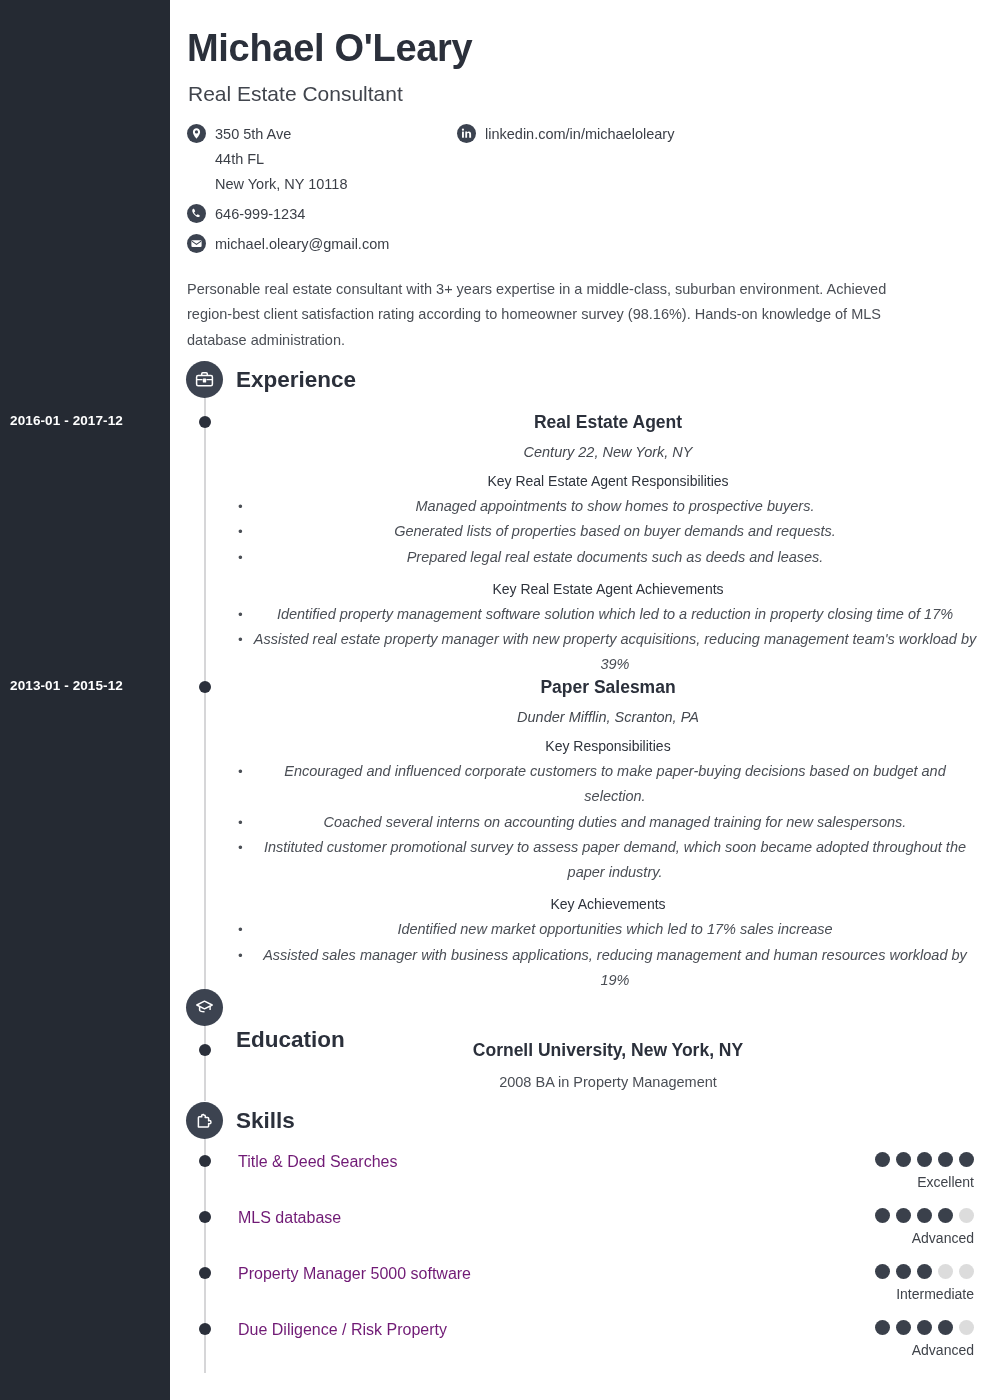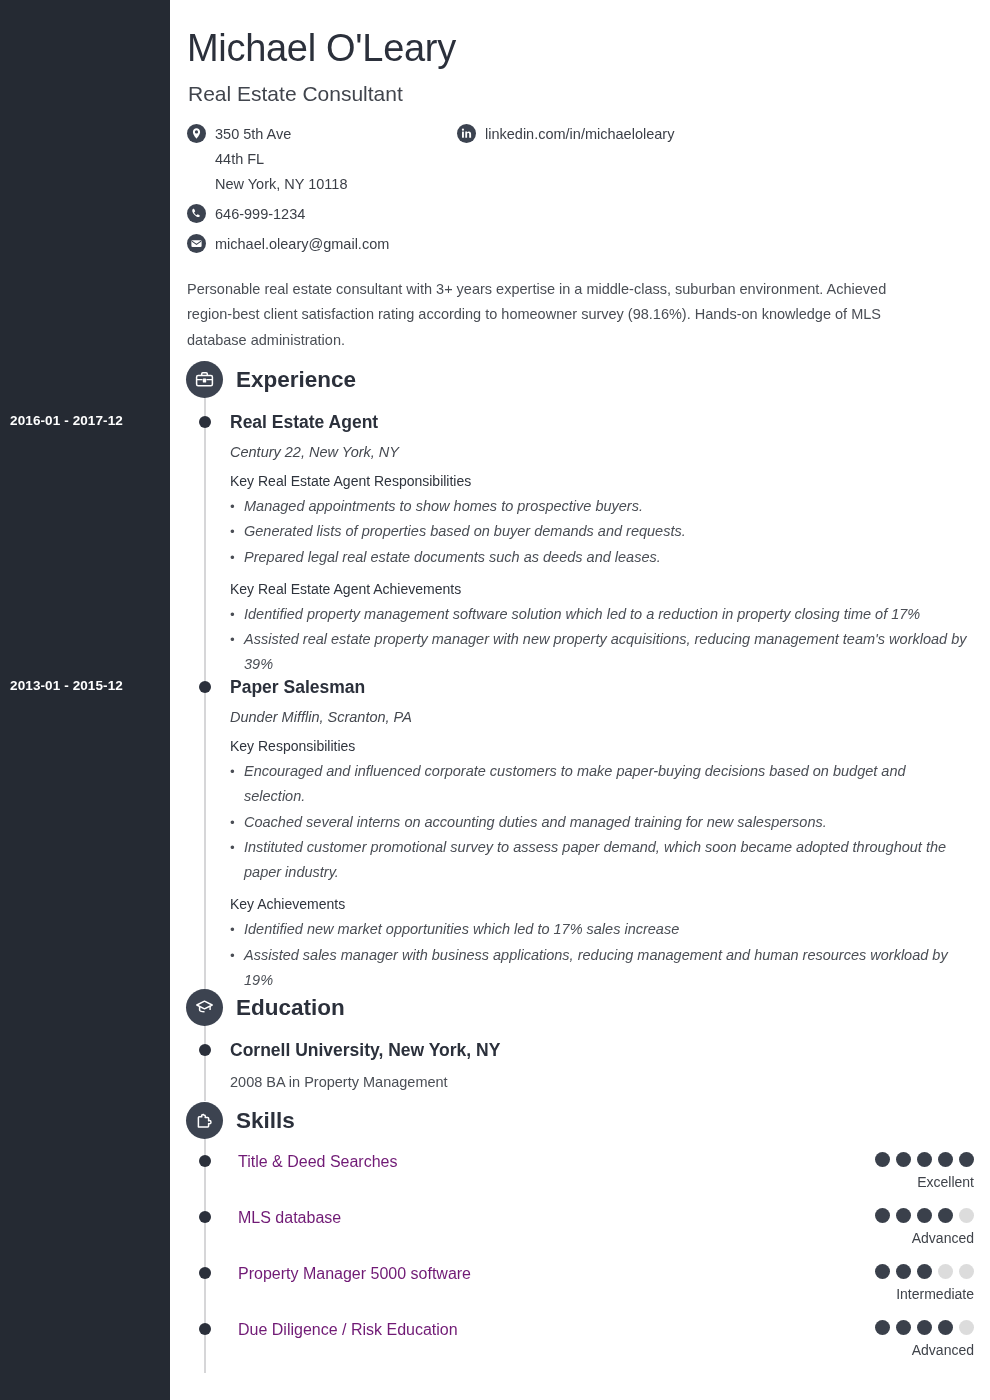--- a/index.html
+++ b/index.html
@@ -50,21 +50,21 @@
     left: 186px;
     width: 37px; height: 37px;
     border-radius: 50%;
     background: #3c4350;
     display: flex; align-items: center; justify-content: center;
   }
   .sec-icon svg { display: block; }
 
   .name {
     position: absolute; left: 187px; top: 27px;
-    font-size: 38px; font-weight: normal; color: #2b303b;
+    font-size: 38px; font-weight: bold; color: #2b303b;
     letter-spacing: -.3px;
   }
   .jobtitle {
     position: absolute; left: 188px; top: 82px;
     font-size: 21px; color: #41454d; font-weight: normal;
   }
 
   
   .contacts { position: absolute; left: 187px; top: 122px; width: 790px; }
   .crow { position: relative; display: flex; align-items: flex-start; min-height: 25px; }
@@ -85,21 +85,21 @@
     font-size: 14.5px; color: #4a4e55; line-height: 25.4px;
   }
 
   
   .sec-title {
     position: absolute; left: 236px;
     font-size: 22.5px; font-weight: bold; color: #2b303b;
   }
 
   
-  .entry { position: absolute; left: 230px; width: 740px; }
+  .entry { position: absolute; left: 238px; width: 740px; text-align: center; }
   .entry-title { font-size: 17.5px; font-weight: bold; color: #2b303b; line-height: 23px; }
   .entry-sub {
     font-size: 14.5px; font-style: italic; color: #44484f;
     margin-top: 8px; line-height: 20px;
   }
   .grp-head {
     font-size: 14px; font-weight: normal; color: #2e333c;
     margin-top: 8px; line-height: 22px;
   }
   ul.blist { list-style: none; margin-top: 2px; font-style: italic; }
@@ -238,21 +238,21 @@
     </ul>
   </div>
 
   <div class="sec-icon" style="top:989px;">
     <svg width="21" height="21" viewBox="0 0 21 21">
       <path d="M10.5 4.2L2.8 8l7.7 3.8L18.2 8z" fill="none" stroke="#fff" stroke-width="1.5" stroke-linejoin="round"></path>
       <path d="M5.6 9.4v3.6c0 .9 2.2 1.7 4.9 1.7" fill="none" stroke="#fff" stroke-width="1.5"></path>
       <path d="M16.1 9v3.9" fill="none" stroke="#fff" stroke-width="1.4"></path>
     </svg>
   </div>
-  <div class="sec-title" style="top:995px;">Education</div>
+  <div class="sec-title" style="top:1027px;">Education</div>
 
   <div class="node" style="top:1044px;"></div>
   <div class="entry" style="top:1039px;">
     <div class="entry-title">Cornell University, New York, NY</div>
     <div class="edu-sub">2008 BA in Property Management</div>
   </div>
 
   <div class="sec-icon" style="top:1102px;">
     <svg width="21" height="21" viewBox="0 0 21 21">
       <path d="M9.2 4.4c-.9 0-1.6.7-1.6 1.6 0 .3.1.6.2.8H5.3c-.5 0-.9.4-.9.9v9.3h9.3c.5 0 .9-.4.9-.9v-2.5c.2.1.5.2.8.2.9 0 1.6-.7 1.6-1.6s-.7-1.6-1.6-1.6c-.3 0-.6.1-.8.2V8.3c0-.5-.4-.9-.9-.9h-2.5c.1-.2.2-.5.2-.8 0-.9-.7-1.6-1.6-1.6z" fill="none" stroke="#fff" stroke-width="1.5" stroke-linejoin="round"></path>
@@ -300,21 +300,21 @@
         <span class="dot"></span>
         <span class="dot off"></span>
         <span class="dot off"></span>
       </div>
       <div class="skill-lvl">Intermediate</div>
     </div>
   </div>
 
   <div class="node" style="top:1323px;"></div>
   <div class="skill-row" style="top:1320px;">
-    <div class="skill-name">Due Diligence / Risk Education</div>
+    <div class="skill-name">Due Diligence / Risk Property</div>
     <div class="skill-rate">
       <div class="dots">
         <span class="dot"></span>
         <span class="dot"></span>
         <span class="dot"></span>
         <span class="dot"></span>
         <span class="dot off"></span>
       </div>
       <div class="skill-lvl">Advanced</div>
     </div>

